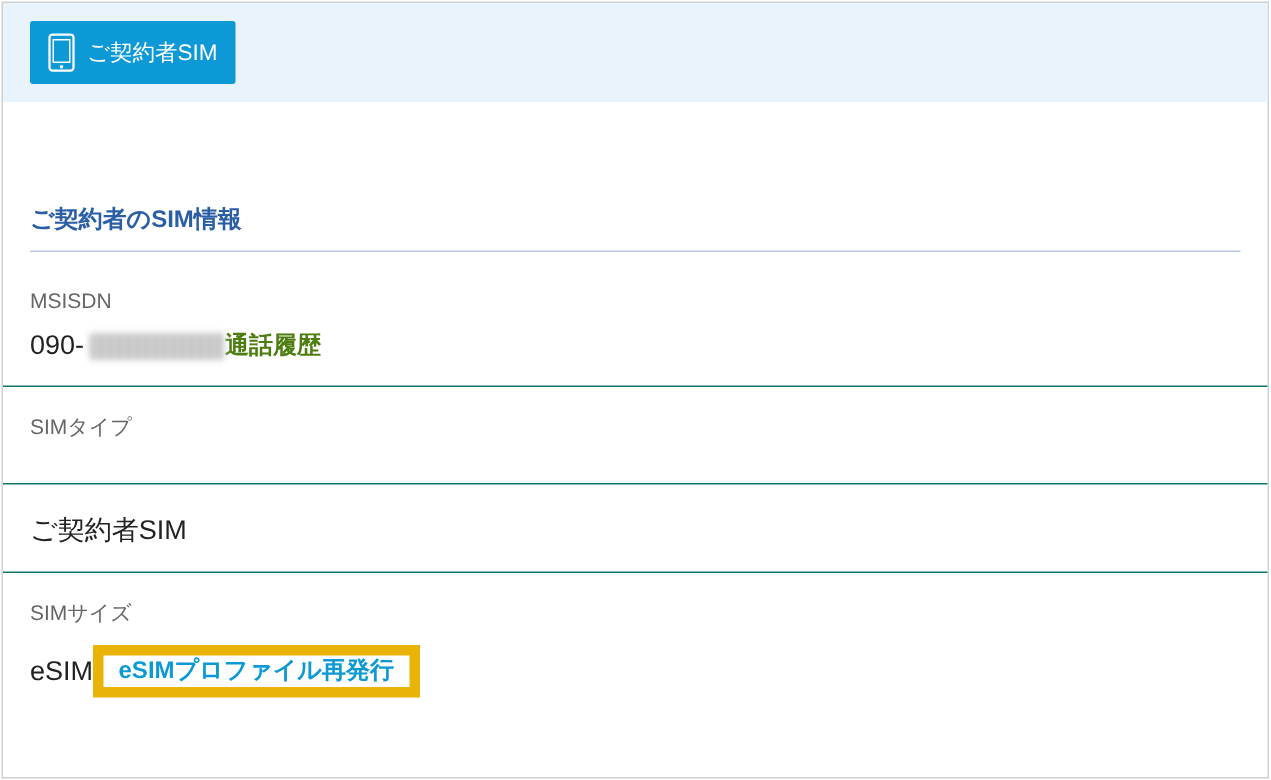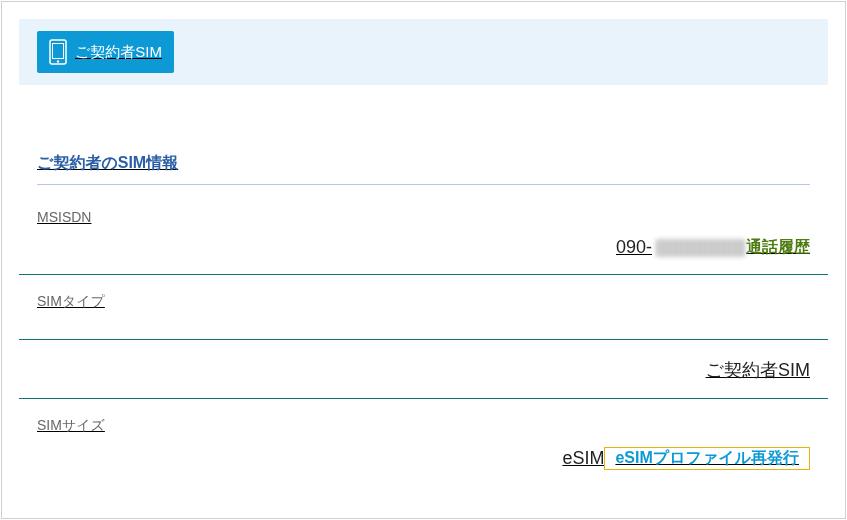--- a/index.html
+++ b/index.html
@@ -8,22 +8,21 @@
       background: #fff;
       width: 847px;
       height: 520px;
       overflow: hidden;
     }
     .container {
       border: 1px solid #d0d0d0;
       width: 845px;
       height: 518px;
       margin: 1px;
-      padding: 17px;
-      text-decoration: underline;
+      padding: 0;
     }
     .tab-bar {
       background: #e8f3fb;
       padding: 12px 18px;
       display: flex;
       align-items: center;
     }
     .tab-button {
       background: #0d99d6;
       color: #fff;
@@ -57,21 +56,21 @@
       border-bottom: 1px solid #0f766e;
     }
     .field:last-child { border-bottom: none; }
     .field-label {
       color: #666;
       font-size: 14px;
       margin-bottom: 12px;
     }
     .field-row {
       display: flex;
-      justify-content: flex-end;
+      justify-content: flex-start;
       align-items: center;
     }
     .field-value {
       color: #222;
       font-size: 18px;
     }
     .field-value.redacted {
       display: inline-flex;
       align-items: center;
       gap: 4px;
@@ -92,21 +91,21 @@
       cursor: pointer;
     }
     .link-highlight {
       color: #0d99d6;
       font-size: 16px;
       font-weight: bold;
       cursor: pointer;
       padding: 8px 10px;
     }
     .highlight-box {
-      border: 1px solid #eab308;
+      border: 7px solid #eab308;
       display: inline-block;
     }
   </style>
 </head>
 <body>
 
 <div class="container">
 
   <div class="tab-bar">
     <button class="tab-button">

